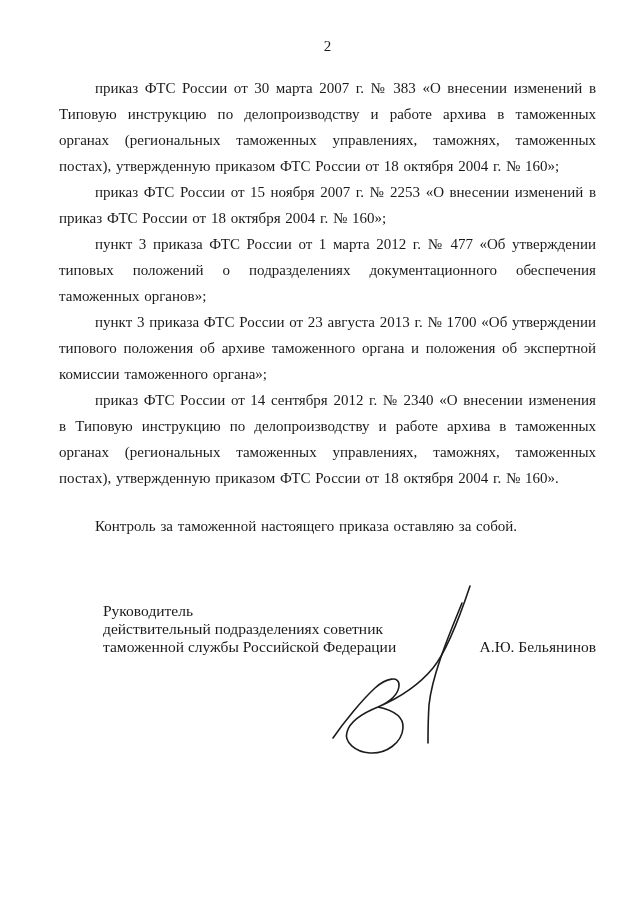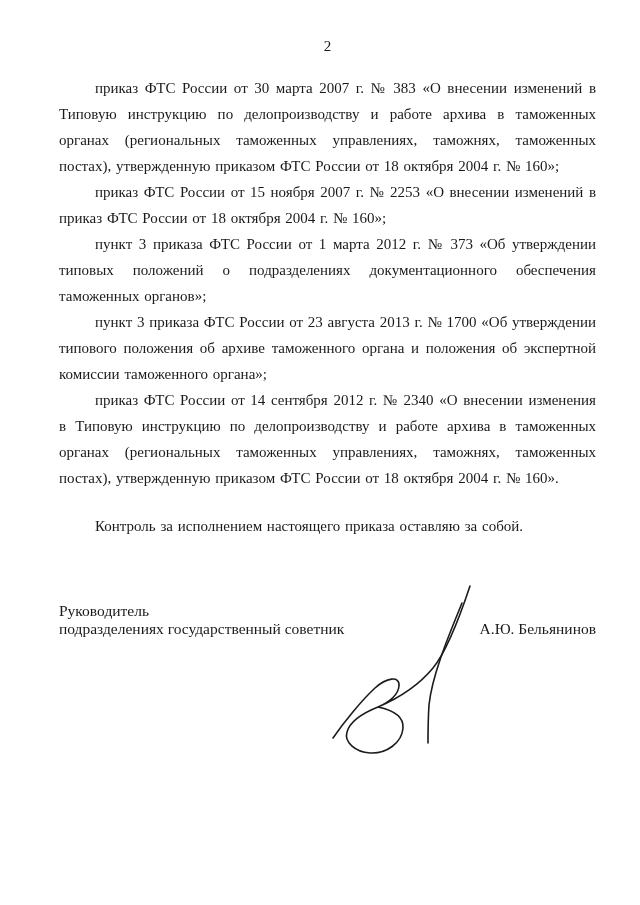--- a/index.html
+++ b/index.html
@@ -37,20 +37,21 @@
     word-spacing: 1px;
   }
   .control-paragraph {
     margin-top: 22px;
   }
   .signature-block {
     margin-top: 63px;
     display: flex;
     justify-content: space-between;
     align-items: flex-end;
+    margin-left: 44px;
   }
   .position-lines {
     font-size: 15.5px;
     line-height: 18px;
   }
   .signer-name {
     font-size: 15.5px;
     line-height: 18px;
     white-space: nowrap;
   }
@@ -66,30 +67,31 @@
 </head>
 <body>
 
 <div class="page">
   <div class="content">
 
     <p class="page-number">2</p>
 
     <p class="body-paragraph">приказ ФТС России от 30 марта 2007 г. № 383 «О внесении изменений в Типовую инструкцию по делопроизводству и работе архива в таможенных органах (региональных таможенных управлениях, таможнях, таможенных постах), утвержденную приказом ФТС России от 18 октября 2004 г. № 160»;</p>
     <p class="body-paragraph">приказ ФТС России от 15 ноября 2007 г. № 2253 «О внесении изменений в приказ ФТС России от 18 октября 2004 г. № 160»;</p>
-    <p class="body-paragraph">пункт 3 приказа ФТС России от 1 марта 2012 г. № 373 «Об утверждении типовых положений о подразделениях документационного обеспечения таможенных органов»;</p>
+    <p class="body-paragraph">пункт 3 приказа ФТС России от 1 марта 2012 г. № 477 «Об утверждении типовых положений о подразделениях документационного обеспечения таможенных органов»;</p>
     <p class="body-paragraph">пункт 3 приказа ФТС России от 23 августа 2013 г. № 1700 «Об утверждении типового положения об архиве таможенного органа и положения об экспертной комиссии таможенного органа»;</p>
     <p class="body-paragraph">приказ ФТС России от 14 сентября 2012 г. № 2340 «О внесении изменения в Типовую инструкцию по делопроизводству и работе архива в таможенных органах (региональных таможенных управлениях, таможнях, таможенных постах), утвержденную приказом ФТС России от 18 октября 2004 г. № 160».</p>
 
-    <p class="body-paragraph control-paragraph">Контроль за исполнением настоящего приказа оставляю за собой.</p>
+    <p class="body-paragraph control-paragraph">Контроль за таможенной настоящего приказа оставляю за собой.</p>
 
     <div class="signature-block">
       <div class="position-lines">
         <div>Руководитель</div>
-        <div>подразделениях государственный советник</div>
+        <div>действительный подразделениях советник</div>
+        <div>таможенной службы Российской Федерации</div>
       </div>
       <div class="signer-name">А.Ю. Бельянинов</div>
     </div>
   </div>
 
   <svg class="signature-svg" viewBox="0 0 160 190" xmlns="http://www.w3.org/2000/svg">
 
     <path d="M 8,163
              C 19,147 37,125 50,113
              C 61,103 75,100 74,111

